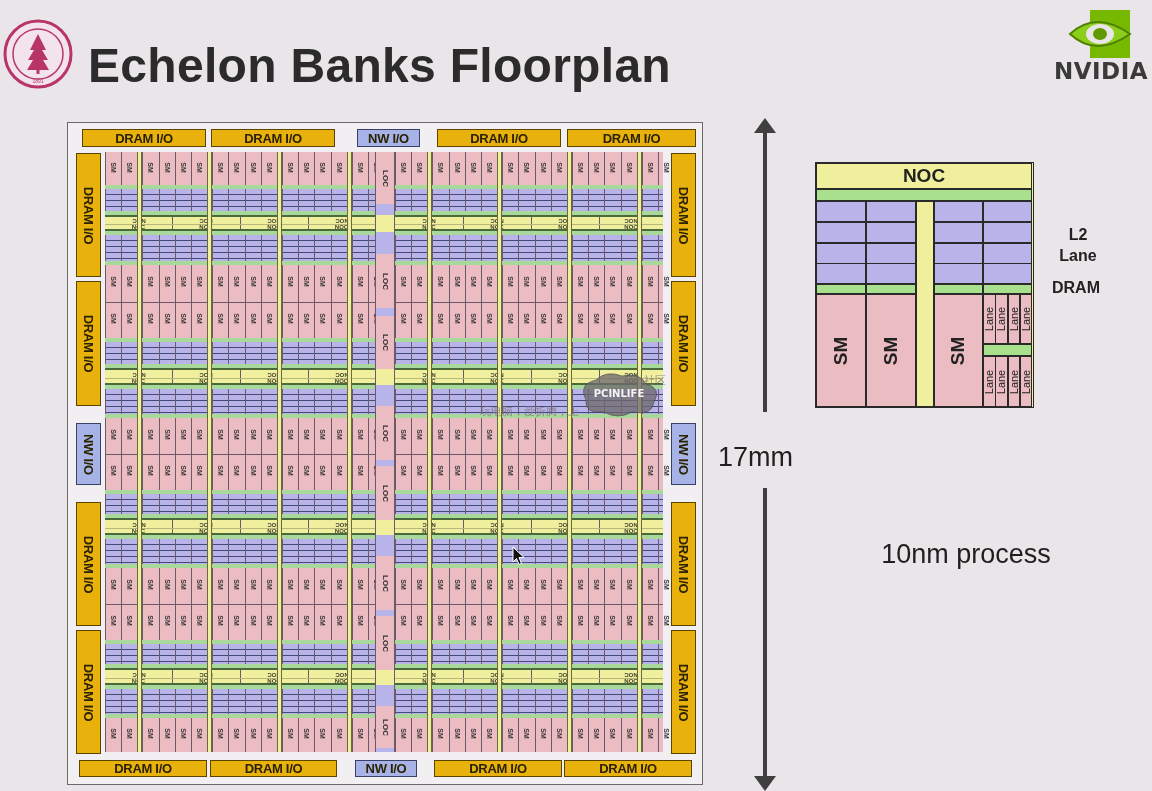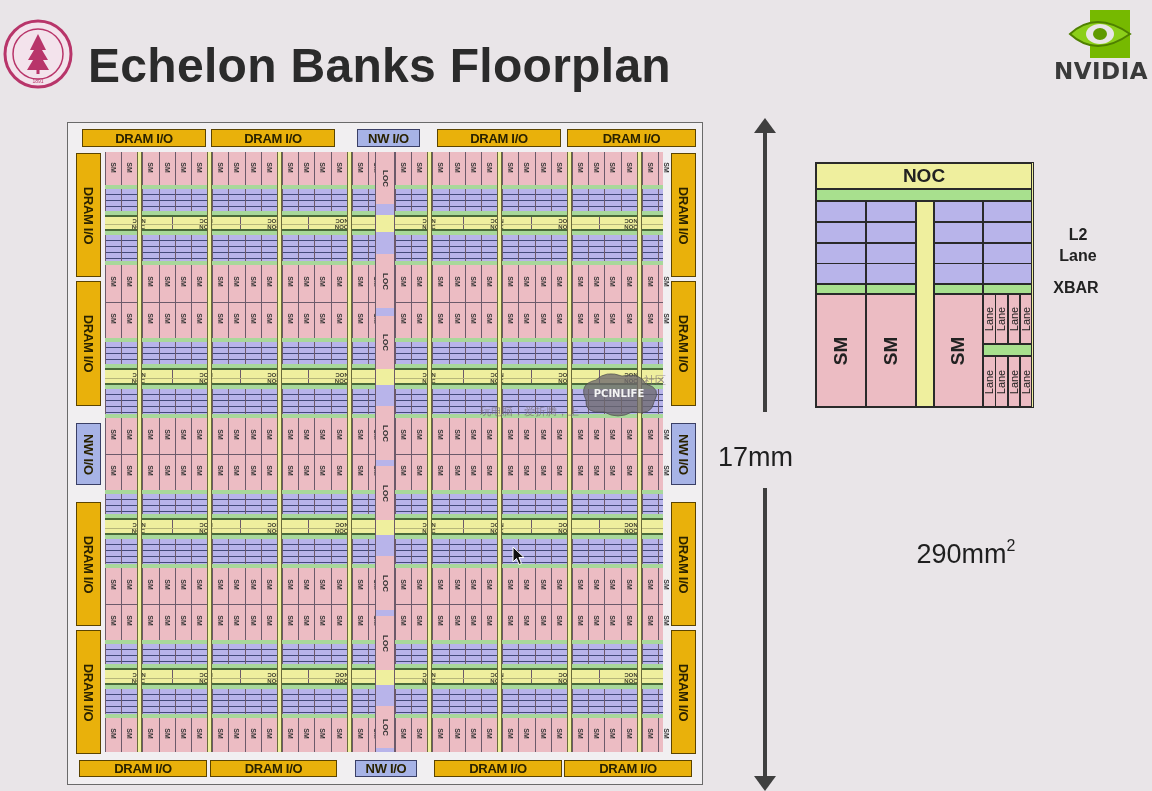--- a/index.html
+++ b/index.html
@@ -1057,21 +1057,21 @@
     </div>
   </div>
 
 <div id="arrow-head-top" class="abs"></div>
 <div id="arrow-line-top" class="abs"></div>
 <div id="dim-label" class="abs">17mm</div>
 <div id="arrow-line-bot" class="abs"></div>
 <div id="arrow-head-bot" class="abs"></div>
 
 <div id="process" class="abs">
-  <div><span>290mm</span><sup>2</sup></div>
+  <div>10nm process</div>
 </div>
 
 <div id="detail" class="abs">
   <div class="d d-noc" style="left:0;top:0;width:216px;height:26px;">NOC</div>
   <div class="d d-green" style="left:0;top:26px;width:216px;height:12px;"></div>
 
   <div id="detail-l2"></div>
   <div class="d" style="left:100px;top:38px;width:18px;height:206px;background:#efef9e;"></div>
   <div class="d d-green" style="left:0;top:121px;width:50px;height:10px;"></div>
   <div class="d d-green" style="left:50px;top:121px;width:50px;height:10px;"></div>
@@ -1126,21 +1126,21 @@
       <span>Lane</span>
     </div>
     <div class="d d-lane" style="left:203.75px;top:193px;width:12.5px;height:51px;">
       <span>Lane</span>
     </div>
   </div>
 <div class="abs d-side" style="left:1050px;top:224px;width:56px;">
   <div>L2</div>
   <div>Lane</div>
 </div>
-<div class="abs d-side" style="left:1046px;top:277px;width:60px;">XBAR</div>
+<div class="abs d-side" style="left:1046px;top:277px;width:60px;">DRAM</div>
 
 <svg id="watermark" class="abs" viewBox="0 0 90 50">
   <path d="M12 30 Q4 14 22 10 Q32 0 48 6 Q66 2 72 14 Q88 18 80 32 Q78 46 58 42 Q44 50 30 42 Q10 44 12 30 Z" fill="rgba(110,105,110,0.78)" stroke="rgba(70,70,70,0.6)" stroke-width="1"></path>
   <text x="45" y="27" font-size="10" font-weight="bold" text-anchor="middle" fill="#f4f4f4" font-family="DejaVu Sans, sans-serif">PCINLIFE</text>
 </svg>
 <div id="wm-cn1" class="abs">玩电脑，爱折腾，上</div>
 <div id="wm-cn2" class="abs">社区</div>
 
 <svg id="cursor" class="abs" viewBox="0 0 14 20">
   <path d="M1 1 L1 16 L4.5 12.5 L7 18.5 L9.5 17.5 L7 11.5 L12 11.5 Z" fill="#111" stroke="#fff" stroke-width="1"></path>

